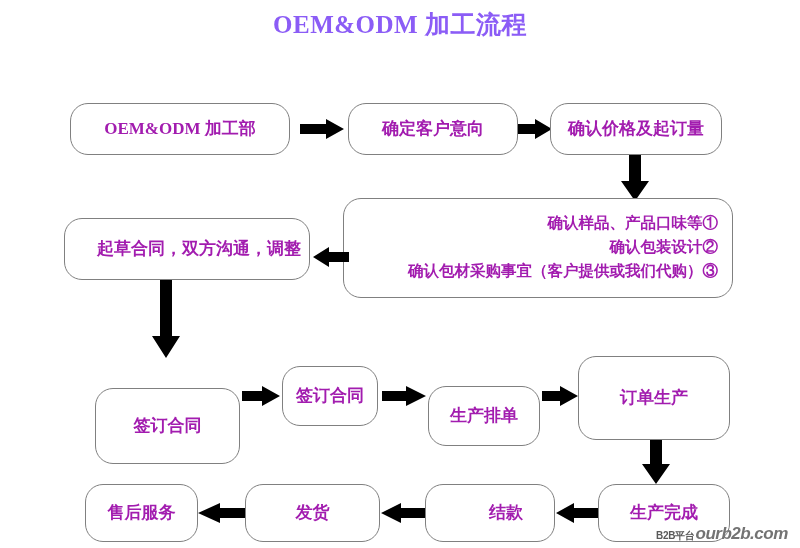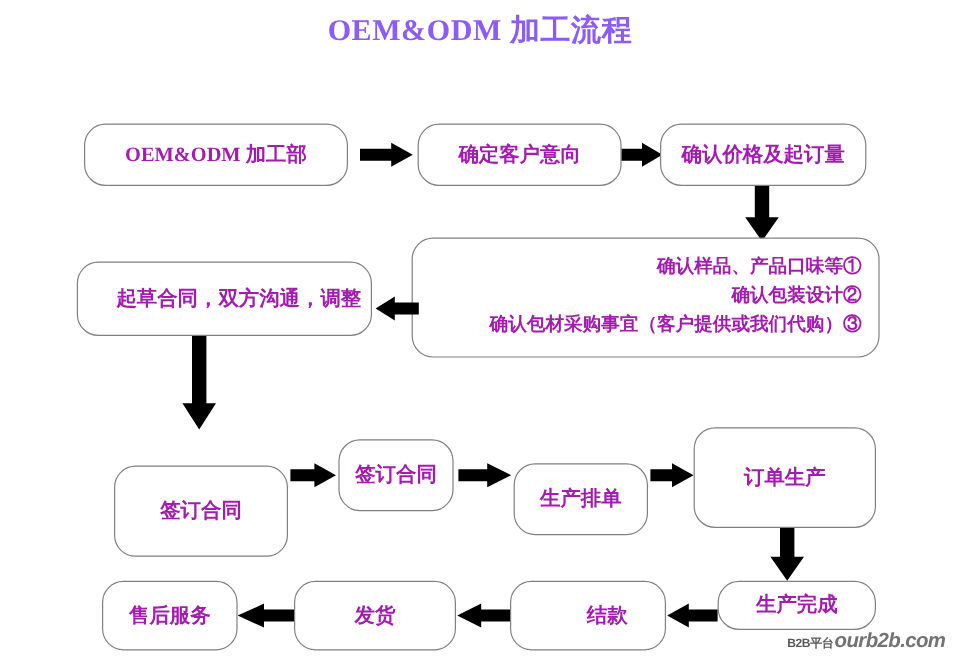--- a/index.html
+++ b/index.html
@@ -169,21 +169,21 @@
   </div>
 
   <div class="node" style="left:578px; top:356px; width:152px; height:84px;">订单生产</div>
 
   <div class="arrow" style="left:642px; top:440px; width:28px; height:44px;">
     <svg width="28" height="44" viewBox="0 0 28 44">
       <polygon points="8,0 20,0 20,24 28,24 14,44 0,24 8,24" fill="#000000"></polygon>
     </svg>
   </div>
 
-  <div class="node" style="left:598px; top:484px; width:132px; height:41px;">生产完成</div>
+  <div class="node" style="left:598px; top:484px; width:132px; height:58px;">生产完成</div>
 
   <div class="arrow" style="left:556px; top:503px; width:42px; height:20px;">
     <svg width="42" height="20" viewBox="0 0 42 20">
       <polygon points="42,5 18,5 18,0 0,10 18,20 18,15 42,15" fill="#000000"></polygon>
     </svg>
   </div>
 
   <div class="node" style="left:425px; top:484px; width:130px; height:58px;padding-left:32px;">结款</div>
 
   <div class="arrow" style="left:381px; top:503px; width:44px; height:20px;">

